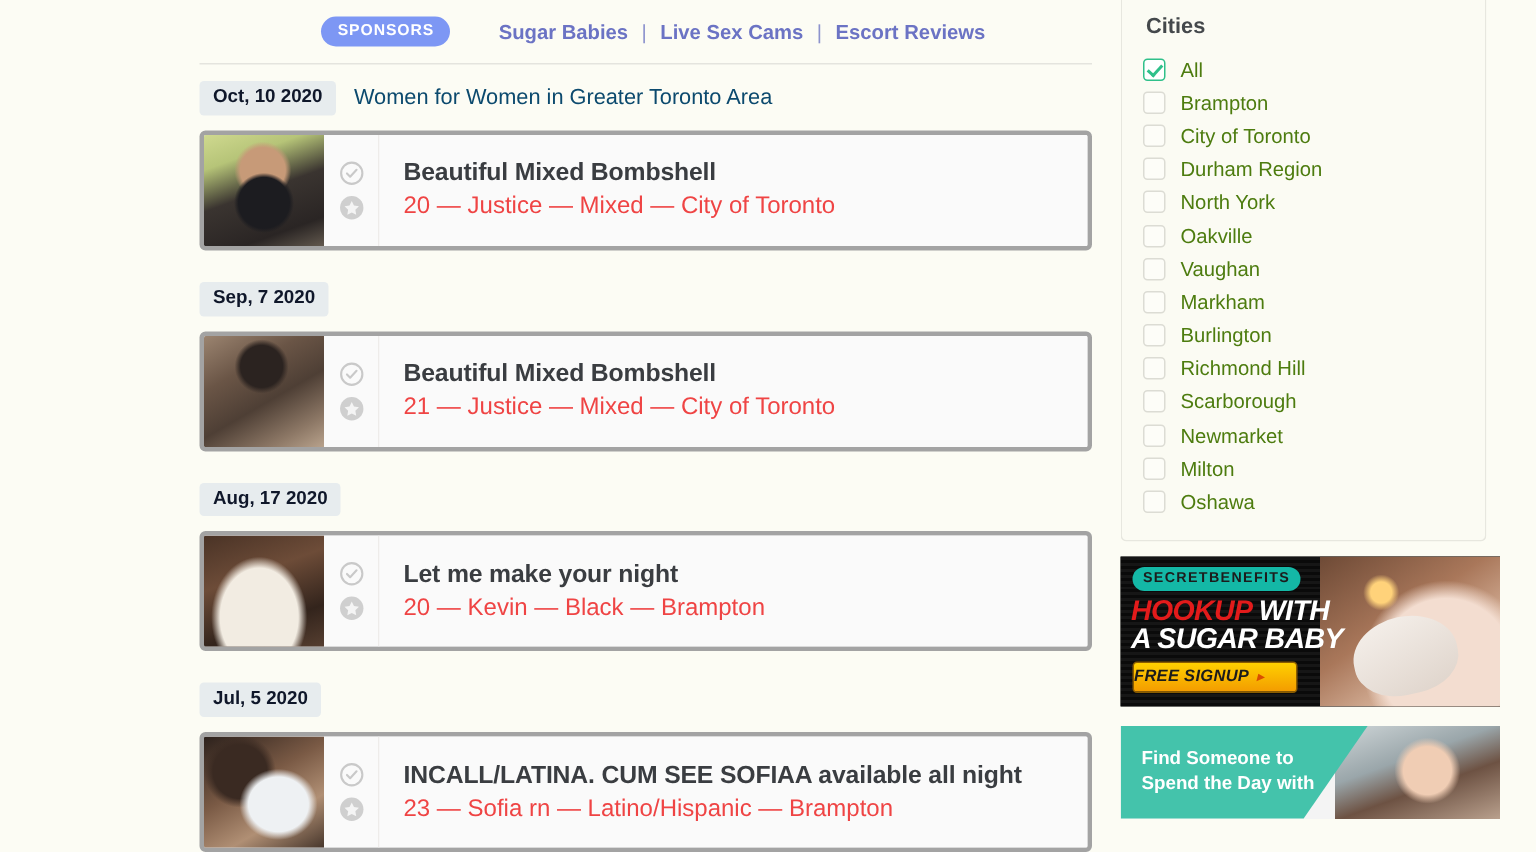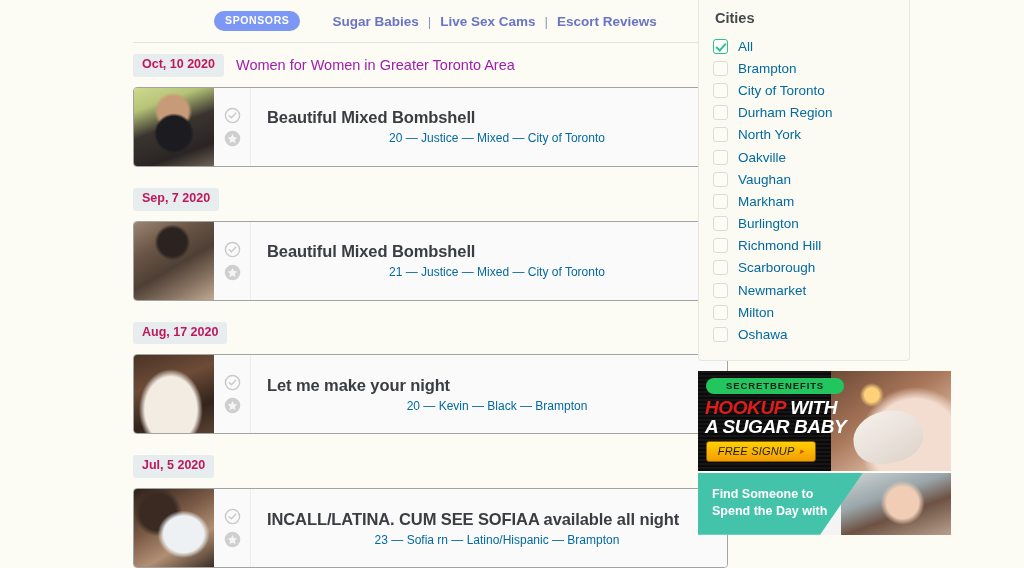--- a/index.html
+++ b/index.html
@@ -71,39 +71,39 @@
   }
 
   .date-row {
     display: flex;
     align-items: center;
     gap: 12px;
     padding: 11px 0 10px 0;
   }
   .date-badge {
     background: #e7ecee;
-    color: #be185d;
+    color: #0f172a;
     font-size: 12.5px;
     font-weight: bold;
     padding: 4px 9px 5px;
     border-radius: 3px;
     line-height: 1.1;
     white-space: nowrap;
     text-align: right;
   }
   .date-caption {
     font-size: 14.5px;
-    color: #a21caf;
+    color: #0c4a6e;
   }
 
   .listing {
     display: flex;
     align-items: stretch;
     background: #fafafa;
-    border: 1px solid #a3a3a3;
+    border: 3px solid #a3a3a3;
     border-radius: 4px;
     height: 80px;
     box-sizing: border-box;
     overflow: hidden;
     margin-bottom: 10px;
   }
   .thumb {
     width: 80px;
     min-width: 80px;
     height: 78px;
@@ -136,31 +136,30 @@
     background: #fafafa;
   }
   .listing-title {
     font-size: 16.5px;
     font-weight: bold;
     color: #3a3d41;
     letter-spacing: -.1px;
     margin-bottom: 4px;
   }
   .listing-meta {
-    font-size: 12px;
-    color: #0369a1;
-    text-align: center;
+    font-size: 16px;
+    color: #ef4444;
   }
 
   
   .sidebar {
     position: absolute;
-    left: 698px;
+    left: 747px;
     top: 0;
-    width: 212px;
+    width: 244px;
   }
   .cities-panel {
     border: 1px solid #e7e7df;
     border-top: none;
     border-radius: 0 0 4px 4px;
     background: #fbfbf3;
     padding: 10px 14px 14px 14px;
     box-sizing: border-box;
   }
   .cities-title {
@@ -195,21 +194,21 @@
     left: 4px;
     top: 1px;
     width: 4px;
     height: 8px;
     border: solid #2fc08a;
     border-width: 0 2px 2px 0;
     transform: rotate(42deg);
   }
   .city-label {
     font-size: 13.5px;
-    color: #0369a1;
+    color: #4d7c0f;
   }
 
   
   .ad1 {
     margin-top: 10px;
     width: 253px;
     height: 100px;
     background: #0d0d0d;
     position: relative;
     overflow: hidden;
@@ -233,26 +232,26 @@
     position:absolute;
     left: 22px; top: 40px;
     width: 70px; height: 52px;
     background: linear-gradient(160deg,#f6f1ec 0%, #ded3ca 100%);
     border-radius: 50% 50% 44% 44%;
     transform: rotate(-12deg);
   }
   .ad1-brand {
     position: absolute;
     left: 8px; top: 7px;
-    background: #22c55e;
+    background: #14b8a6;
     color: #1c1c1c;
     font-size: 9.5px;
     font-weight: bold;
     letter-spacing: .9px;
-    padding: 2px 20px 3px;
+    padding: 2px 7px 3px;
     border-radius: 9px;
     font-family: "Liberation Sans", sans-serif;
   }
   .ad1-l1, .ad1-l2 {
     position: absolute;
     left: 7px;
     font-size: 19px;
     font-weight: bold;
     font-style: italic;
     letter-spacing: -.4px;
@@ -266,32 +265,31 @@
     position: absolute;
     left: 8px;
     top: 70px;
     width: 110px;
     height: 21px;
     border-radius: 3px;
     background: linear-gradient(180deg,#ffd000 0%, #f39c00 100%);
     border: 1px solid #8a5c00;
     color: #1b1b1b;
     font-size: 11px;
-    font-weight: normal;
+    font-weight: bold;
     font-style: italic;
     display: flex;
     align-items: center;
-    justify-content: center;
     letter-spacing: .2px;
     box-sizing: border-box;
   }
   .ad1-cta .arrow { color: #d94e00; margin-left: 5px; font-size: 9px; }
 
   .ad2 {
-    margin-top: 2px;
+    margin-top: 13px;
     width: 253px;
     height: 62px;
     background: #f4f4f4;
     position: relative;
     overflow: hidden;
   }
   .ad2-teal {
     position: absolute;
     left: 0; top: 0; bottom: 0;
     width: 165px;

